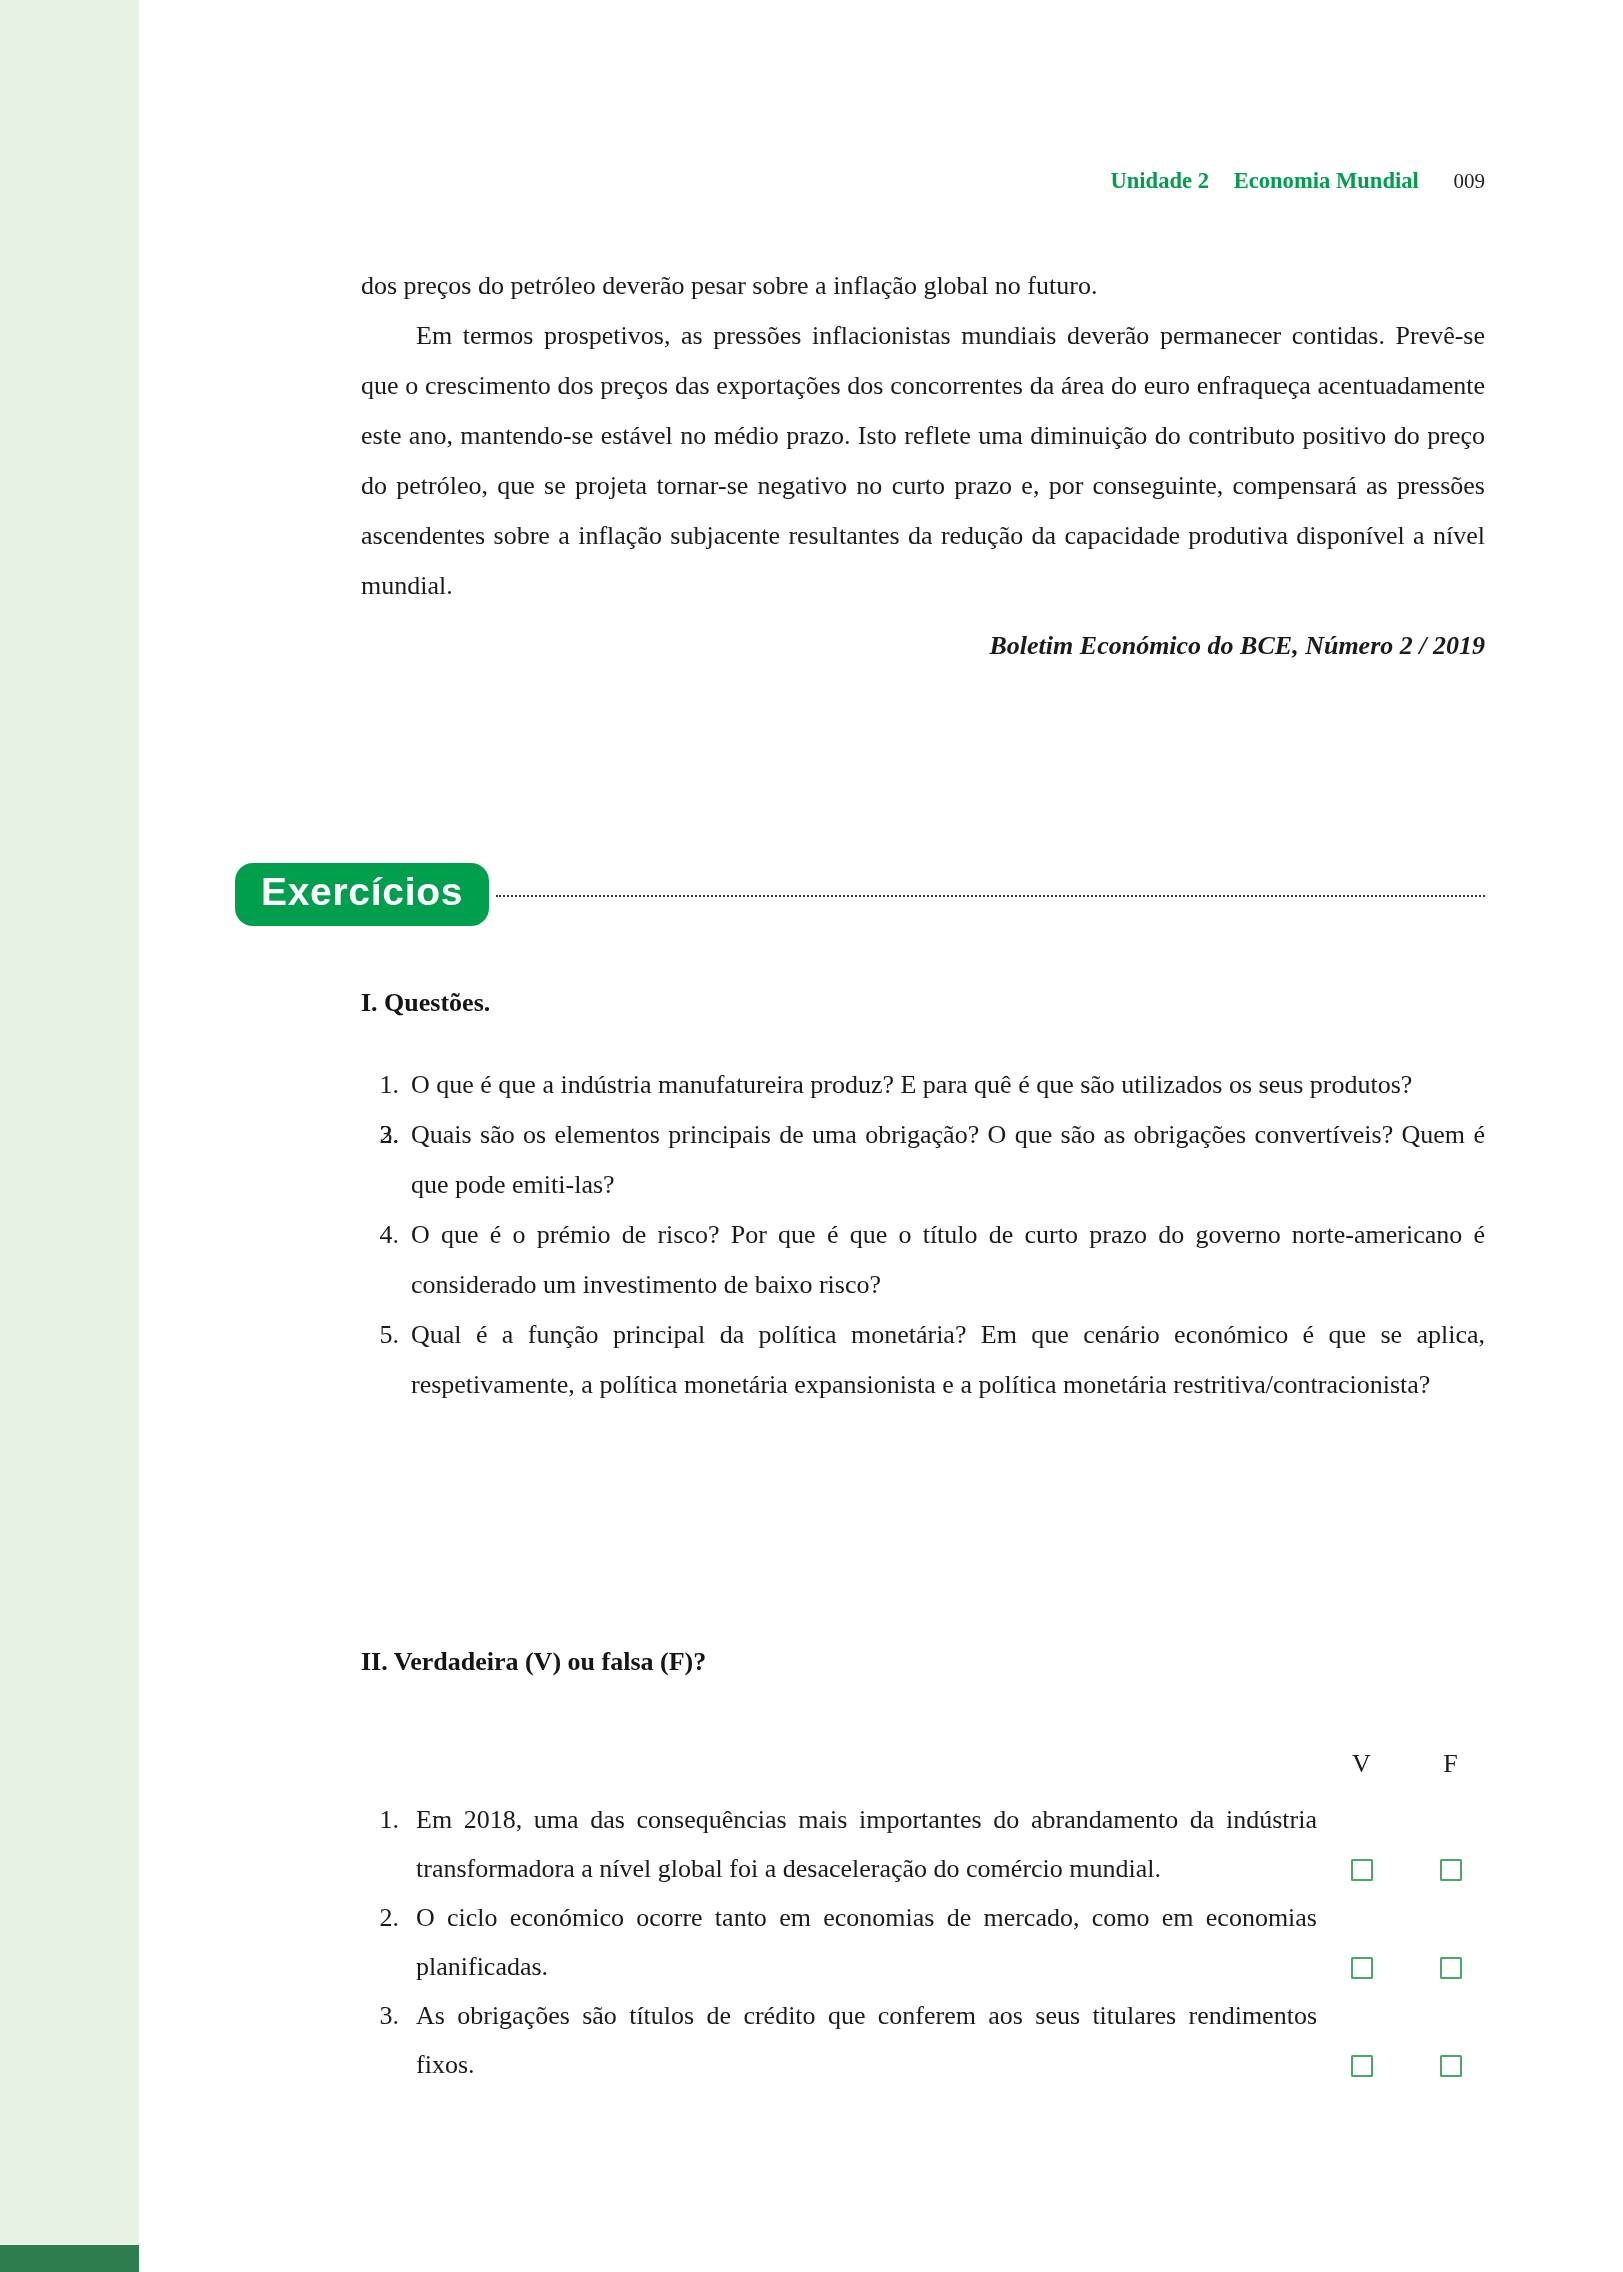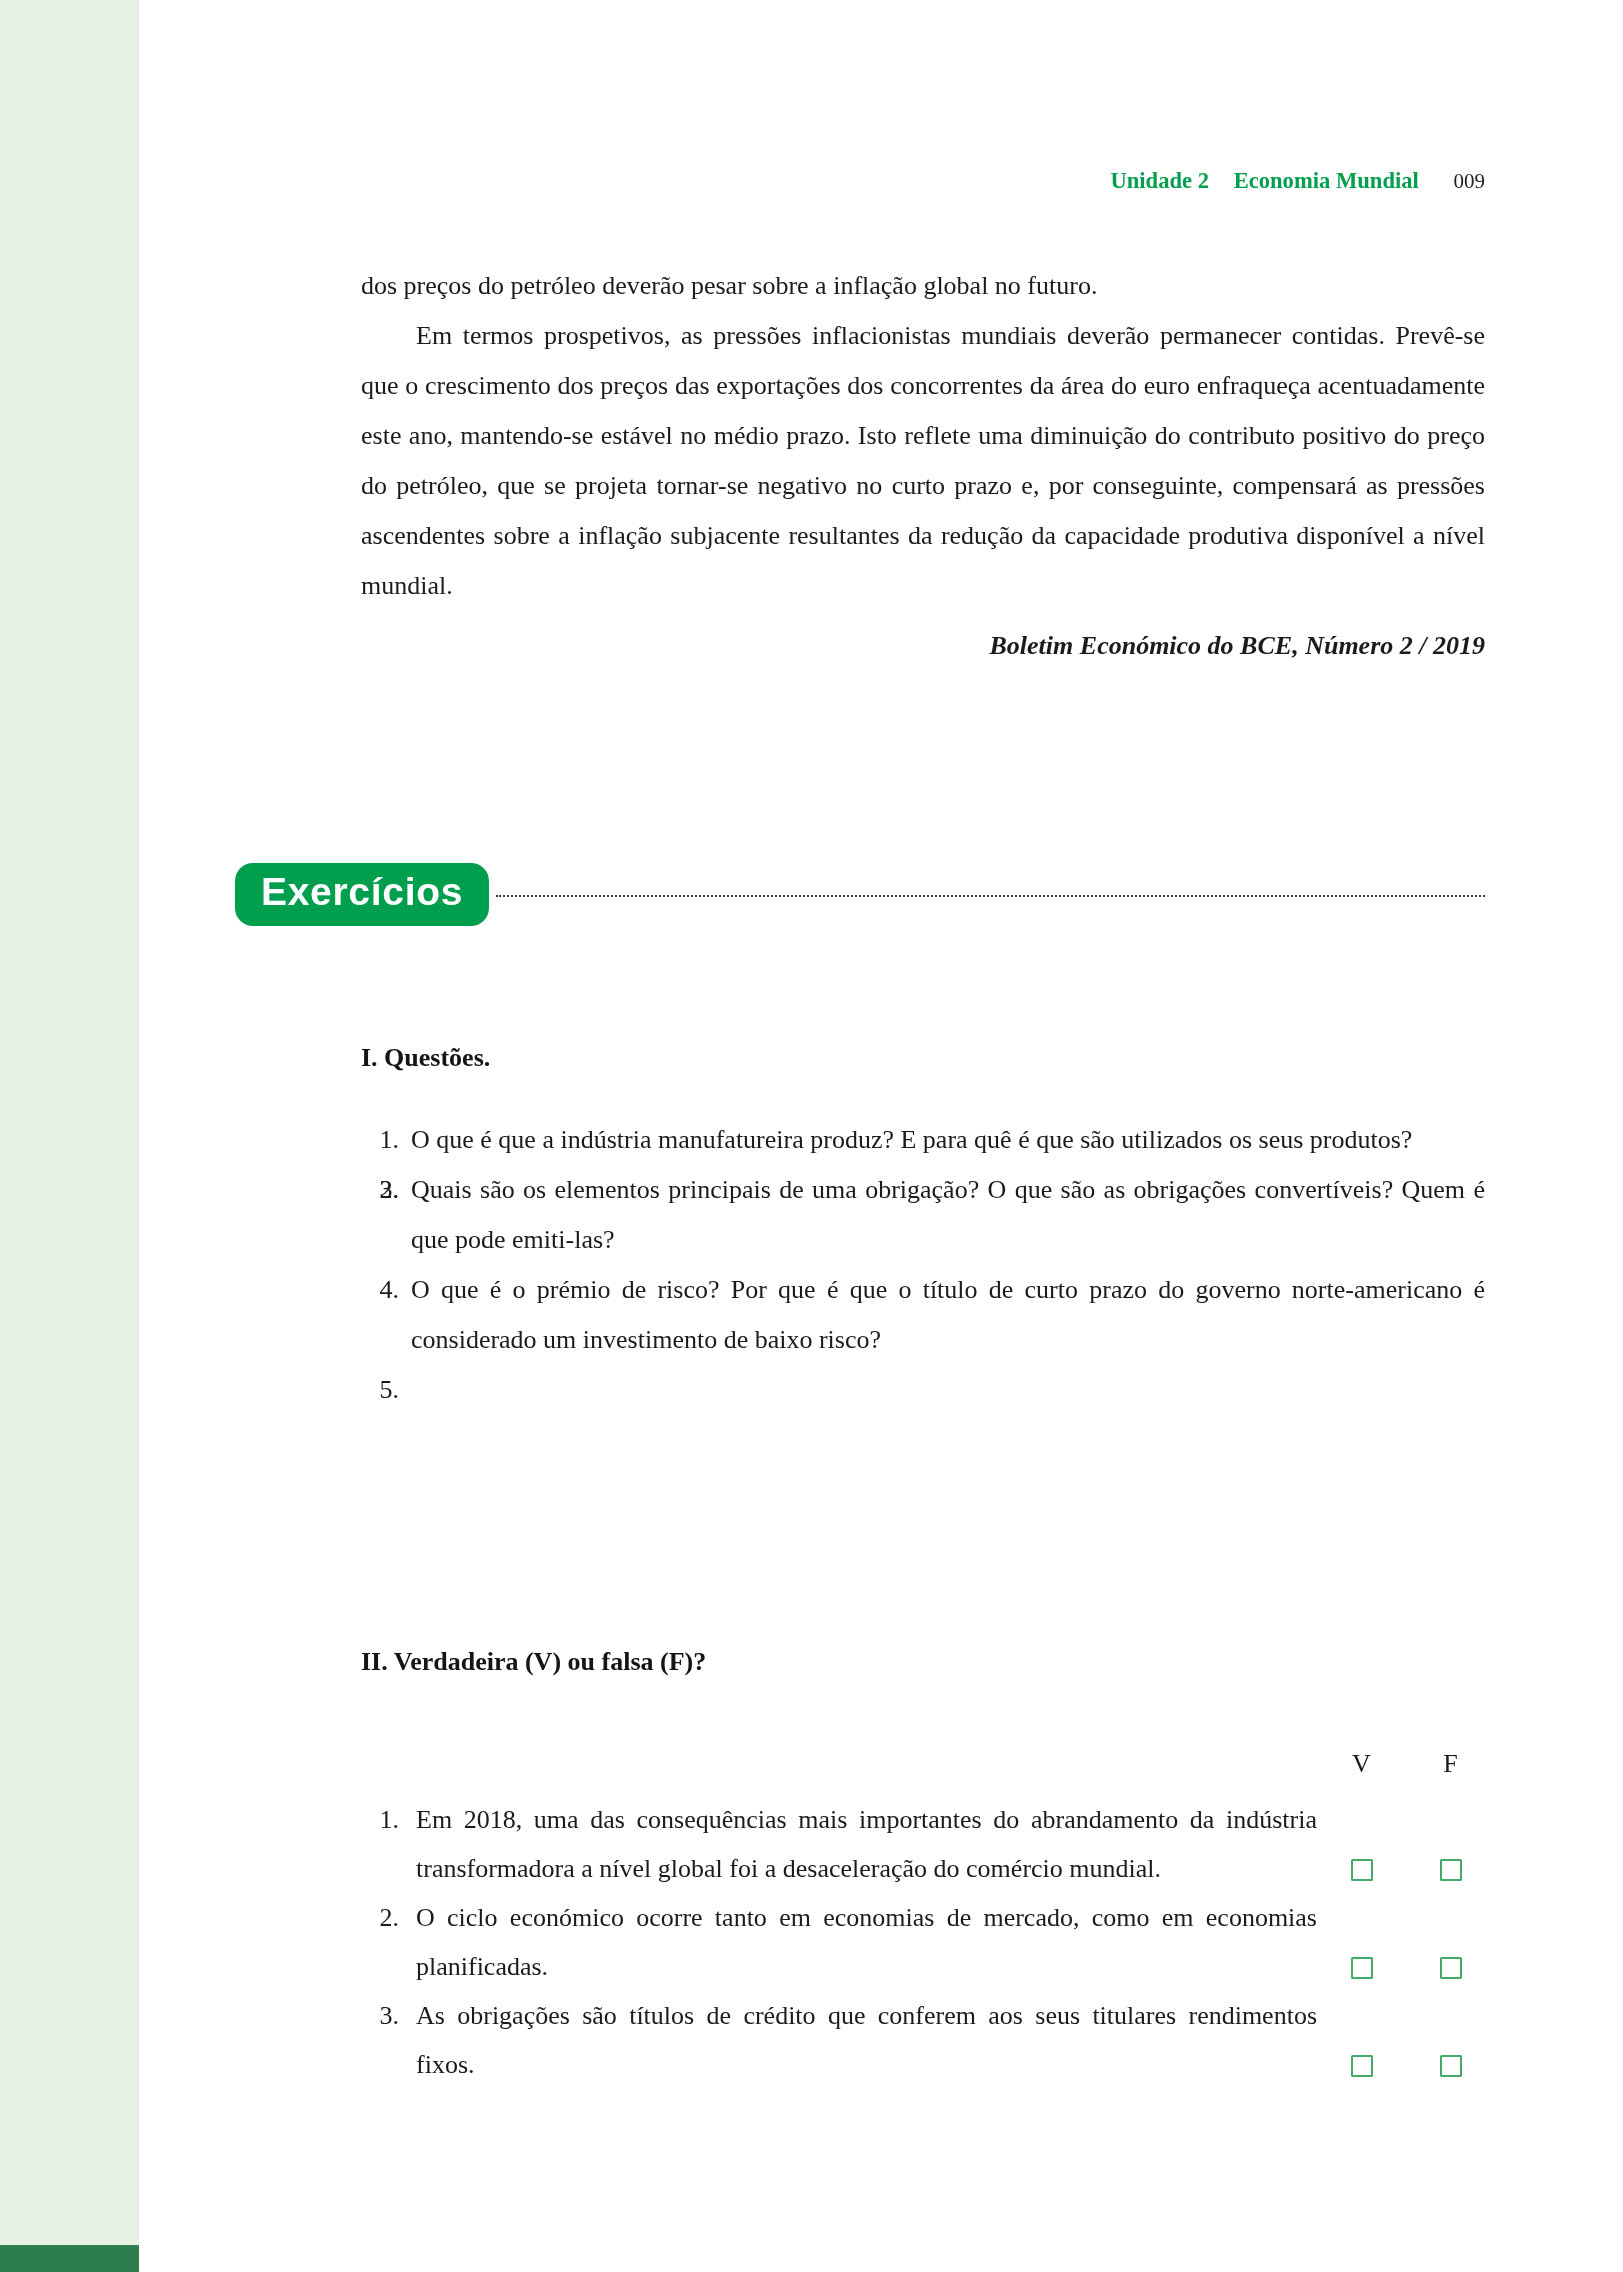--- a/index.html
+++ b/index.html
@@ -59,21 +59,21 @@
     font-family:"Liberation Sans", sans-serif;font-weight:bold;
     font-size:39px;display:flex;align-items:center;
     padding:0 26px 5.8px 26px;letter-spacing:0.7px;border-radius:18px;
   }
   .banner-dots{
     flex:1;margin-left:7.3px;height:34px;
     border-bottom:2.9px dotted var(--dots-color);
   }
   
   .section{position:absolute;left:361px;width:1124px;}
-  .section-1{top:1042px;}
+  .section-1{top:987px;}
   .section-2{top:1646px;}
   .section-title{
     font-size:26px;line-height:32px;font-weight:bold;color:#151515;
   }
   .q-list{margin-top:41px;font-size:26px;line-height:50px;}
   .q-item{position:relative;padding-left:50px;text-align:justify;}
   .q-num{position:absolute;left:0;top:0;width:38px;text-align:right;}
   
   .vf-head{display:flex;margin-top:70px;font-size:26px;line-height:32px;}
   .vf-spacer{flex:0 0 956px;}
@@ -133,20 +133,21 @@
     <span class="q-text">Quais são os elementos principais de uma obrigação? O que são as obrigações convertíveis? Quem é que pode emiti-las?</span>
   </div>
 
   <div class="q-item">
     <span class="q-num">4.</span>
     <span class="q-text">O que é o prémio de risco? Por que é que o título de curto prazo do governo norte-americano é considerado um investimento de baixo risco?</span>
   </div>
 
   <div class="q-item">
     <span class="q-num">5.</span>
+    <span class="q-text">Qual é a função principal da política monetária? Em que cenário económico é que se aplica, respetivamente, a política monetária expansionista e a política monetária restritiva/contracionista?</span>
   </div>
 </div>
   </div>
 
   <div class="section section-2">
     <h2 class="section-title">II. Verdadeira (V) ou falsa (F)?</h2>
     <div class="vf-head">
       <div class="vf-spacer"></div>
       <div class="vf-cell">V</div>
       <div class="vf-cell">F</div>

